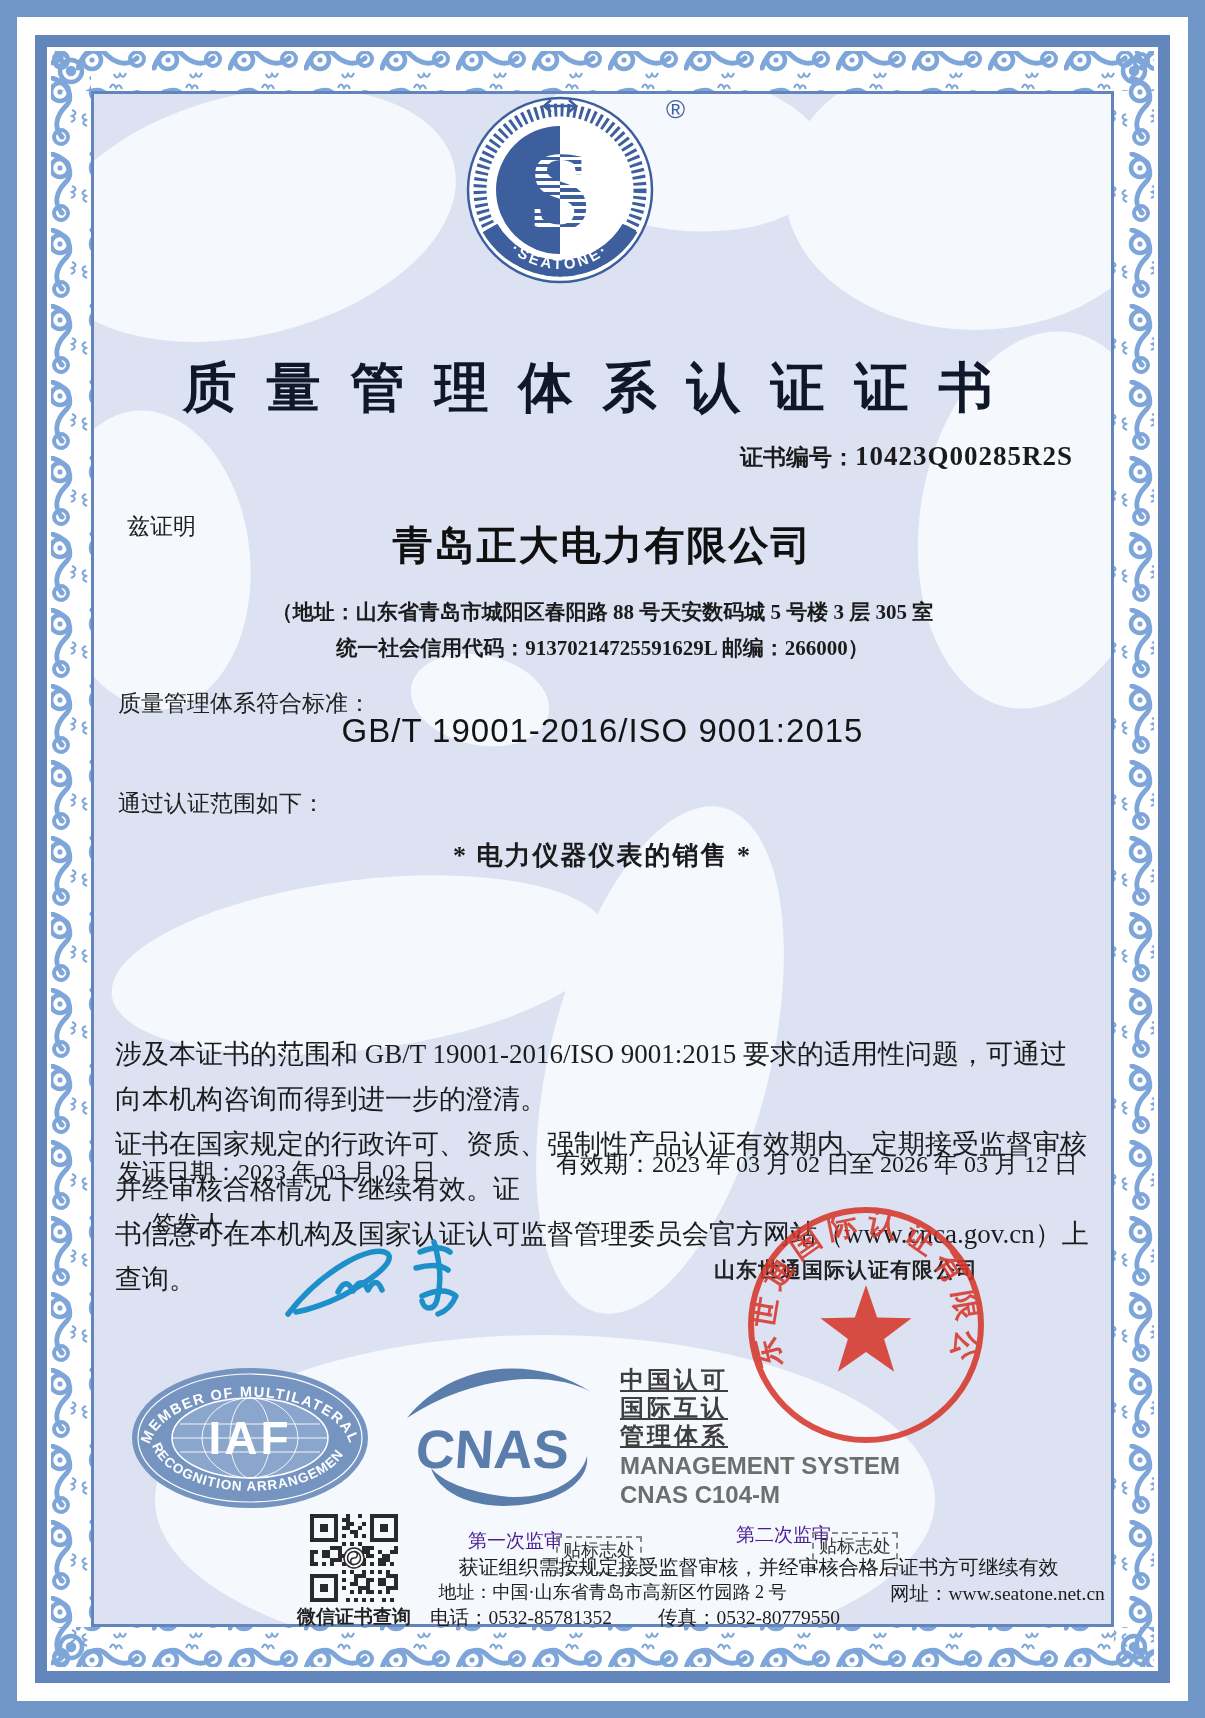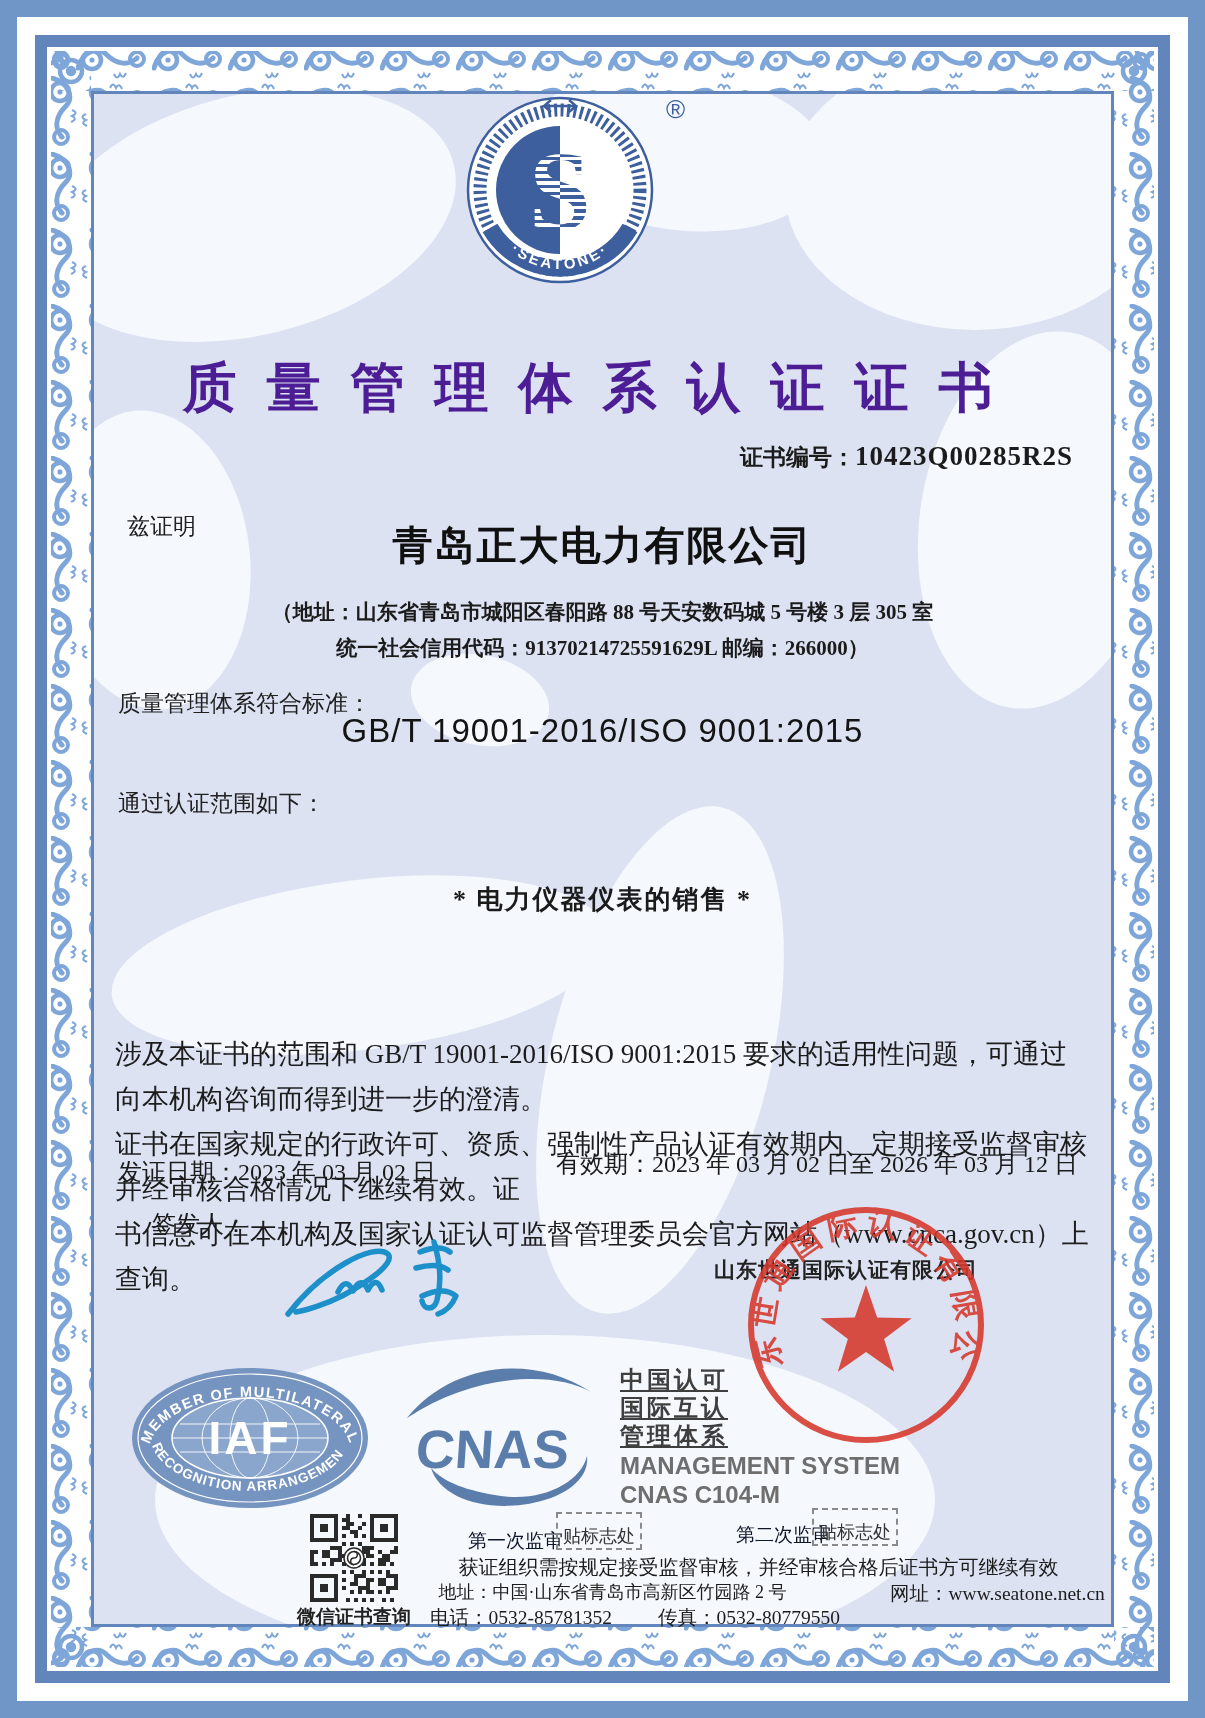--- a/index.html
+++ b/index.html
@@ -2,37 +2,37 @@
 <html><head>
 <meta charset="utf-8">
 <style>
   html,body{margin:0;padding:0;}
   body{width:1205px;height:1718px;position:relative;overflow:hidden;
        font-family:"Liberation Serif","DejaVu Serif",serif;background:#7096c7;}
   .abs{position:absolute;}
   #bg-svg{position:absolute;left:0;top:0;z-index:0;}
   .content{position:absolute;left:0;top:0;width:1205px;height:1718px;z-index:5;color:#1b1b1b;}
   .center-band{position:absolute;left:94px;width:1017px;text-align:center;}
-  .title{top:352px;font-size:54px;font-weight:600;letter-spacing:30px;padding-right:88px;color:#4c1d95;}
+  .title{top:352px;font-size:54px;font-weight:600;letter-spacing:30px;padding-right:88px;color:#0f172a;}
   .certno{position:absolute;top:441px;right:132px;font-size:23px;font-weight:600;}
   .certno .num{font-size:27px;font-weight:700;letter-spacing:1px;font-family:"Liberation Serif",serif;}
   .label{position:absolute;font-size:23px;color:#202020;}
   .company{top:518px;font-size:40px;font-weight:700;letter-spacing:2px;color:#101010;}
   .addr1{top:598px;font-size:21px;font-weight:600;}
   .addr2{top:634px;font-size:21px;font-weight:600;}
   .standard{top:712px;font-size:33px;letter-spacing:1px;padding-right:62px;
             font-family:"Liberation Sans","DejaVu Sans",sans-serif;font-weight:500;color:#141414;}
-  .scope{top:838px;font-size:26px;font-weight:700;letter-spacing:2px;margin-top:44px;}
+  .scope{top:838px;font-size:26px;font-weight:700;letter-spacing:2px;}
   .legal{position:absolute;left:115px;top:1032px;width:978px;font-size:27px;line-height:45px;color:#1c1c1c;}
   .daterow{font-size:24px;}
   .gray-en{font-family:"Liberation Sans","DejaVu Sans",sans-serif;font-weight:700;color:#6e6e6e;}
   .cn-col{position:absolute;left:620px;top:1366px;font-size:24px;line-height:28px;letter-spacing:3px;color:#3f3f3f;font-weight:600;text-decoration:underline;}
   .sticker-box{position:absolute;border:2px dashed #8a8a8a;width:82px;height:34px;
-               display:flex;align-items:flex-end;justify-content:center;font-size:18px;color:#333;}
-  .surv-label{position:absolute;font-size:19px;color:#0f172a;}
+               display:flex;align-items:flex-start;justify-content:center;font-size:18px;color:#333;margin-top:24px;}
+  .surv-label{position:absolute;font-size:19px;color:#4c1d95;}
   .footline{position:absolute;font-size:20px;color:#1c1c1c;}
   .stamp-black{position:absolute;left:714px;top:1256px;font-size:21px;font-weight:600;letter-spacing:1px;color:#222;}
   .qr-caption{position:absolute;left:294px;top:1604px;width:120px;text-align:center;font-size:19px;font-weight:600;color:#222;}
 </style>
 </head>
 <body>
 
 <svg id="bg-svg" width="1205" height="1718" viewBox="0 0 1205 1718">
   <defs>
     <pattern id="scrollH" width="76" height="40" patternUnits="userSpaceOnUse">

